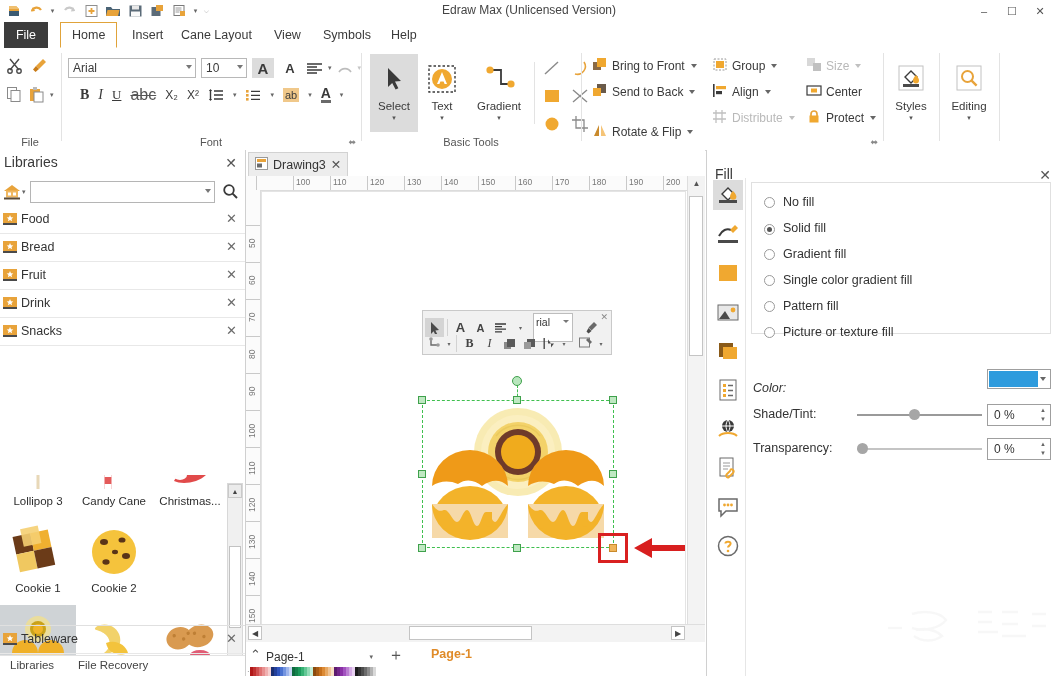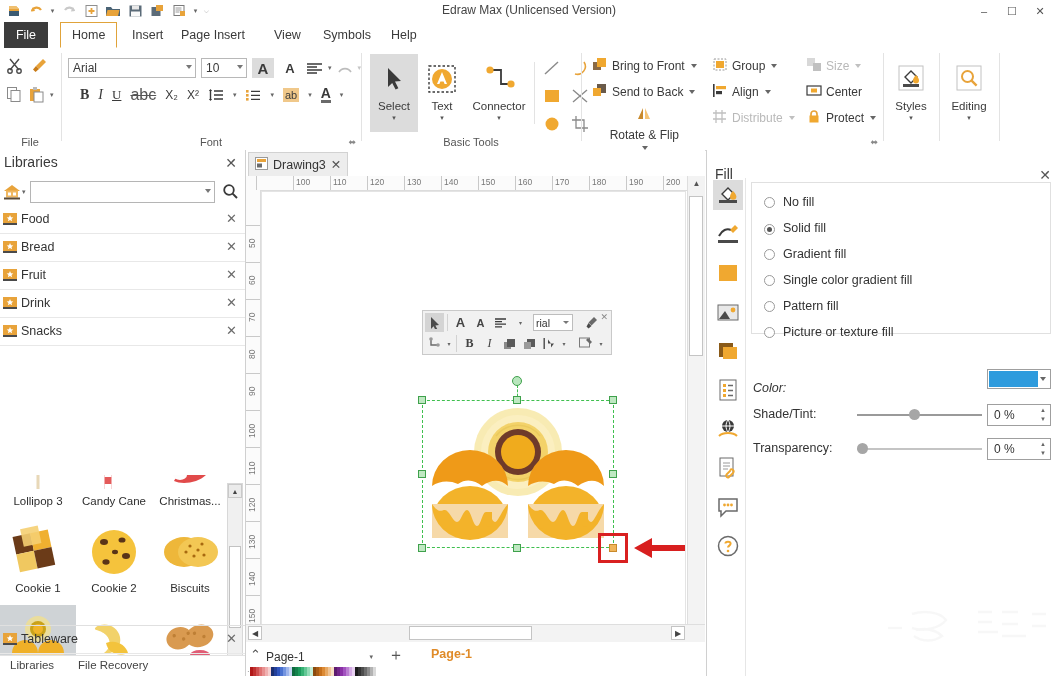--- a/index.html
+++ b/index.html
@@ -86,21 +86,21 @@
   .tlab{position:absolute;top:0;font-size:8.5px;color:#777;line-height:13px;}
   .vtick{position:absolute;left:0;height:1px;width:14px;background:#c9c9c9;}
   .vlab{position:absolute;left:1px;font-size:8.5px;color:#777;transform:rotate(-90deg);transform-origin:left top;white-space:nowrap;}
   .page{position:absolute;left:15px;top:41px;width:425px;height:451px;background:#fff;border:1px solid #e4e4e4;box-sizing:border-box;overflow:hidden;}
 
   .floatbar{position:absolute;left:160px;top:118px;width:190px;height:45px;background:#f1f1f1;border:1px solid #c9c9c9;box-sizing:border-box;}
   .fbrow{position:absolute;left:2px;display:flex;align-items:center;gap:1px;}
   .fbtn{width:19px;height:19px;display:flex;align-items:center;justify-content:center;font-size:11px;color:#444;}
   .fbtn.sel{background:#d4d4d4;}
   .fbsep{width:1px;height:17px;background:#d2d2d2;margin:0 2px;}
-  .fbfont{width:40px;height:17px;border:1px solid #bdbdbd;background:#fff;font-size:10.5px;line-height:16px;padding-left:2px;box-sizing:border-box;position:relative;color:#333;}
+  .fbfont{width:40px;height:29px;border:1px solid #bdbdbd;background:#fff;font-size:10.5px;line-height:16px;padding-left:2px;box-sizing:border-box;position:relative;color:#333;}
 
   .selbox{position:absolute;left:160px;top:208px;width:192px;height:148px;border:1.5px dashed #3fbf4f;box-sizing:border-box;}
   .handle{position:absolute;width:8px;height:8px;background:#bfe8c2;border:1px solid #3fa14c;box-sizing:border-box;}
   .rothandle{position:absolute;width:10px;height:10px;border-radius:50%;background:#b8e6bd;border:1px solid #3fa14c;box-sizing:border-box;}
   .rotline{position:absolute;width:0;border-left:1.5px dashed #3fbf4f;}
   .hl-handle{position:absolute;width:8px;height:8px;background:#f0b55a;border:1px solid #c98a2c;box-sizing:border-box;}
   .redbox{position:absolute;border:3px solid #d92020;box-sizing:border-box;}
 
   .hscroll{position:absolute;left:0;bottom:34px;width:459px;height:17px;background:#f3f3f3;border-top:1px solid #dedede;}
   .vscroll{position:absolute;right:0;top:26px;width:17px;height:466px;background:#f3f3f3;border-left:1px solid #dedede;}
@@ -205,21 +205,21 @@
       <div class="wbtn">–</div>
       <div class="wbtn">☐</div>
       <div class="wbtn">✕</div>
     </div>
   </div>
 
   <div class="menubar">
     <div class="mtab file" style="left:4px;width:44px;text-align:center;padding:0;">File</div>
     <div class="mtab active" style="left:60px;">Home</div>
     <div class="mtab" style="left:121px;">Insert</div>
-    <div class="mtab" style="left:170px;">Page Insert</div>
+    <div class="mtab" style="left:170px;">Cane Layout</div>
     <div class="mtab" style="left:263px;">View</div>
     <div class="mtab" style="left:312px;">Symbols</div>
     <div class="mtab" style="left:380px;">Help</div>
 
     <div class="topright">
       <span class="buynow">Buy Now</span>
       <span>
         <svg width="15" height="15" viewBox="0 0 15 15">
             <rect x="1" y="3" width="8" height="9" fill="#3a3a3a"></rect>
             <path d="M9 4l4 3-4 3z" fill="#3a3a3a"></path>
@@ -382,21 +382,21 @@
         <div class="bc">▾</div>
       </div>
       <div class="bigbtn" style="position:absolute;left:104px;top:6px;width:66px;">
         <div class="bi">
           <svg width="34" height="30" viewBox="0 0 34 30">
               <path d="M9 6h10v14h10" stroke="#3a3a3a" stroke-width="1.8" fill="none"></path>
               <circle cx="8" cy="6" r="3.6" fill="#f0a830"></circle>
               <circle cx="29" cy="20" r="3.6" fill="#f0a830"></circle>
             </svg>
         </div>
-        <div class="bl">Connector</div>
+        <div class="bl">Gradient</div>
         <div class="bc">▾</div>
       </div>
       <div class="vsep" style="left:172px;top:14px;height:62px;"></div>
       <div style="position:absolute;left:180px;top:10px;">
         <div class="row" style="gap:8px;margin-bottom:8px;">
           <span class="iconbtn" style="width:20px;height:20px;">
             <svg width="18" height="18" viewBox="0 0 18 18">
                 <path d="M2 15L15 3" stroke="#8a8a8a" stroke-width="1.4"></path>
               </svg>
           </span>
@@ -448,21 +448,21 @@
           <span class="caret"></span>
         </div>
         <div class="arrbtn" style="margin-top:2px;">
           <span><svg width="16" height="15" viewBox="0 0 16 15">
                 <rect x="5" y="1" width="9" height="9" fill="#6a5a4a"></rect>
                 <rect x="1" y="5" width="8" height="8" fill="#f0a830"></rect>
               </svg></span>
           <span>Send to Back</span>
           <span class="caret"></span>
         </div>
-        <div class="arrbtn" style="margin-top:2px;flex-direction:column;">
+        <div class="arrbtn" style="margin-top:16px;">
           <span><svg width="16" height="15" viewBox="0 0 16 15">
                 <path d="M7 2v11H2z" fill="#c98a2c"></path>
                 <path d="M9 2v11h5z" fill="#f5c477"></path>
               </svg></span>
           <span>Rotate &amp; Flip</span>
           <span class="caret"></span>
         </div>
       </div>
       <div style="position:absolute;left:128px;top:6px;">
         <div class="arrbtn">
@@ -679,37 +679,20 @@
               <g fill="#5a3418">
                 <ellipse cx="20" cy="20" rx="4" ry="3"></ellipse>
                 <ellipse cx="38" cy="18" rx="3.5" ry="2.6"></ellipse>
                 <ellipse cx="42" cy="34" rx="4" ry="3"></ellipse>
                 <ellipse cx="22" cy="40" rx="3.6" ry="2.8"></ellipse>
                 <ellipse cx="31" cy="30" rx="3" ry="2.2"></ellipse>
               </g>
             </svg>
         </div>
         <div class="cap">Cookie 2</div>
-      </div>
-      <div class="shapecell" style="left:152px;top:43px;">
-        <div class="thumb">
-          <svg width="60" height="58" viewBox="0 0 60 58">
-              <ellipse cx="24" cy="30" rx="20" ry="15" fill="#eeb73a"></ellipse>
-              <ellipse cx="38" cy="30" rx="20" ry="15" fill="#f3c754"></ellipse>
-              <g fill="#a8690f">
-                <circle cx="30" cy="24" r="1.6"></circle>
-                <circle cx="38" cy="28" r="1.6"></circle>
-                <circle cx="44" cy="33" r="1.6"></circle>
-                <circle cx="34" cy="34" r="1.6"></circle>
-                <circle cx="26" cy="30" r="1.6"></circle>
-                <circle cx="42" cy="22" r="1.6"></circle>
-              </g>
-            </svg>
-        </div>
-        <div class="cap">Biscuits</div>
       </div>
 
       <div class="shapecell sel" style="left:0;top:130px;">
         <div class="thumb">
           <svg width="64" height="58" viewBox="0 0 64 58">
               <circle cx="32" cy="20" r="13" fill="#f3e08a" opacity=".75"></circle>
               <circle cx="32" cy="20" r="8" fill="#c9a21a"></circle>
               <circle cx="32" cy="20" r="5" fill="#f0b428"></circle>
               <path d="M6 44c0-8 7-13 13-13s13 5 13 13z" fill="#efb028"></path>
               <path d="M6 44h26v6H6z" fill="#f3d8a8"></path>

